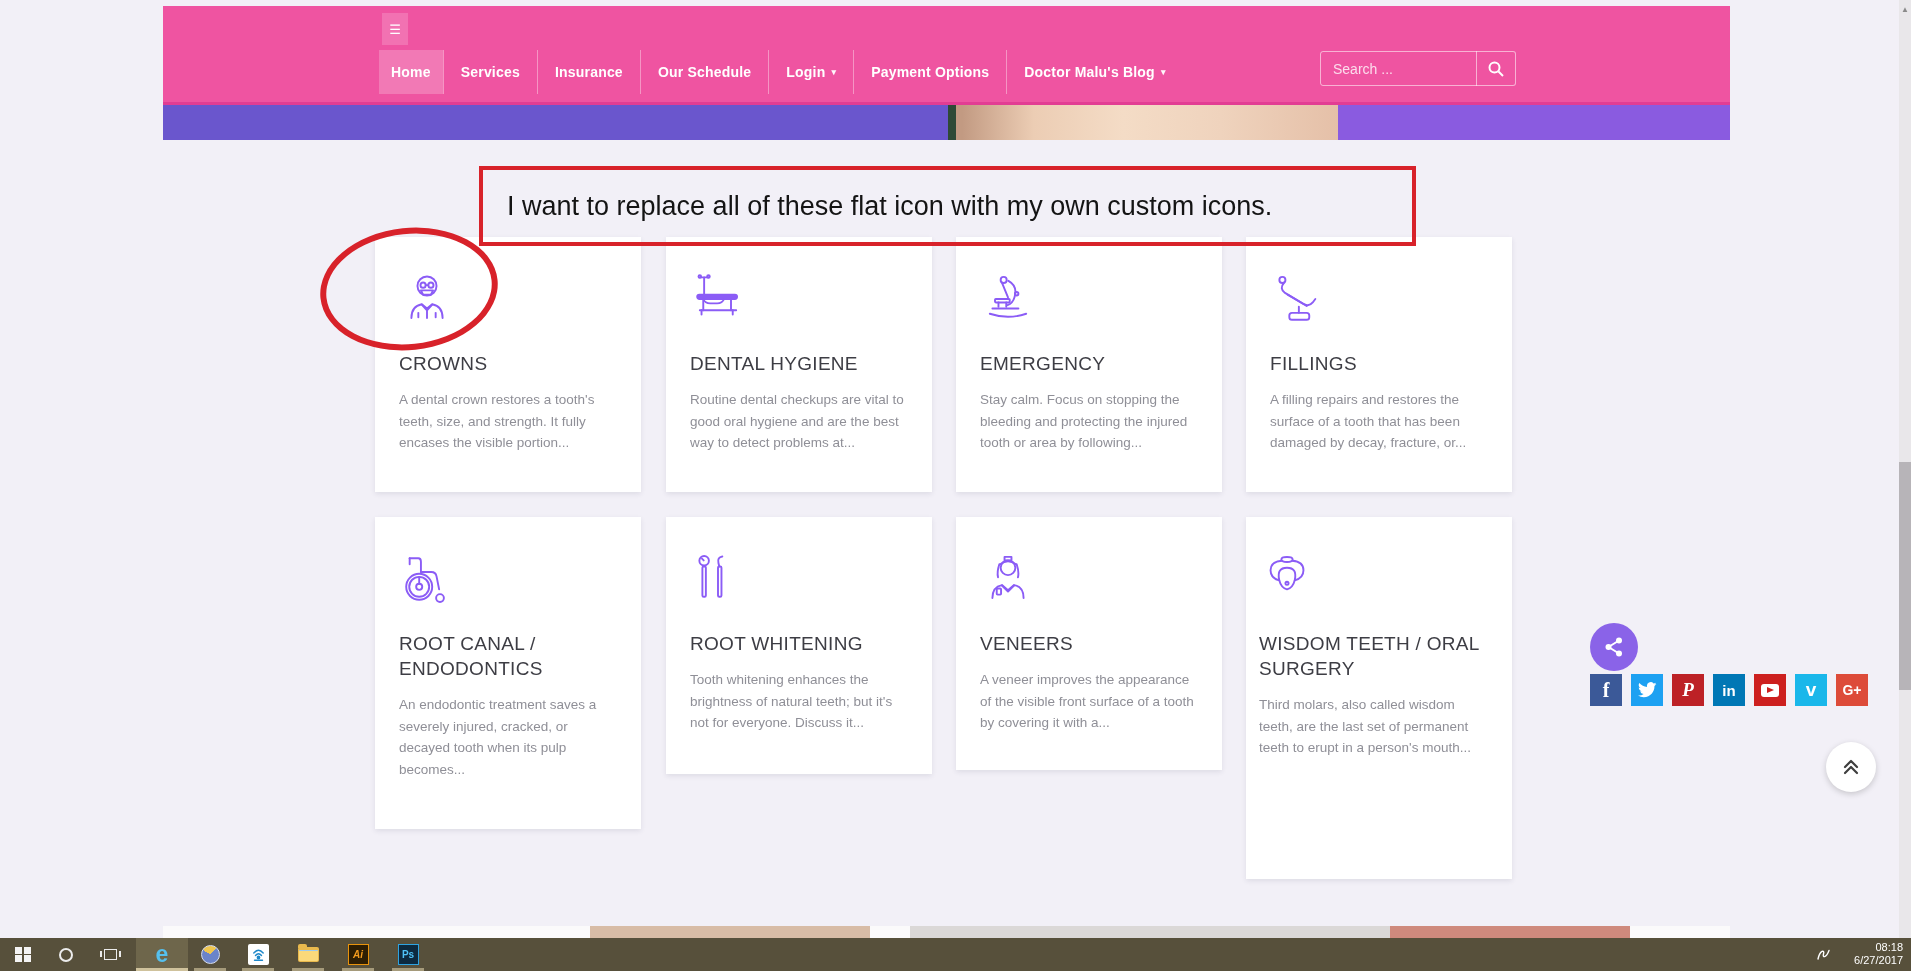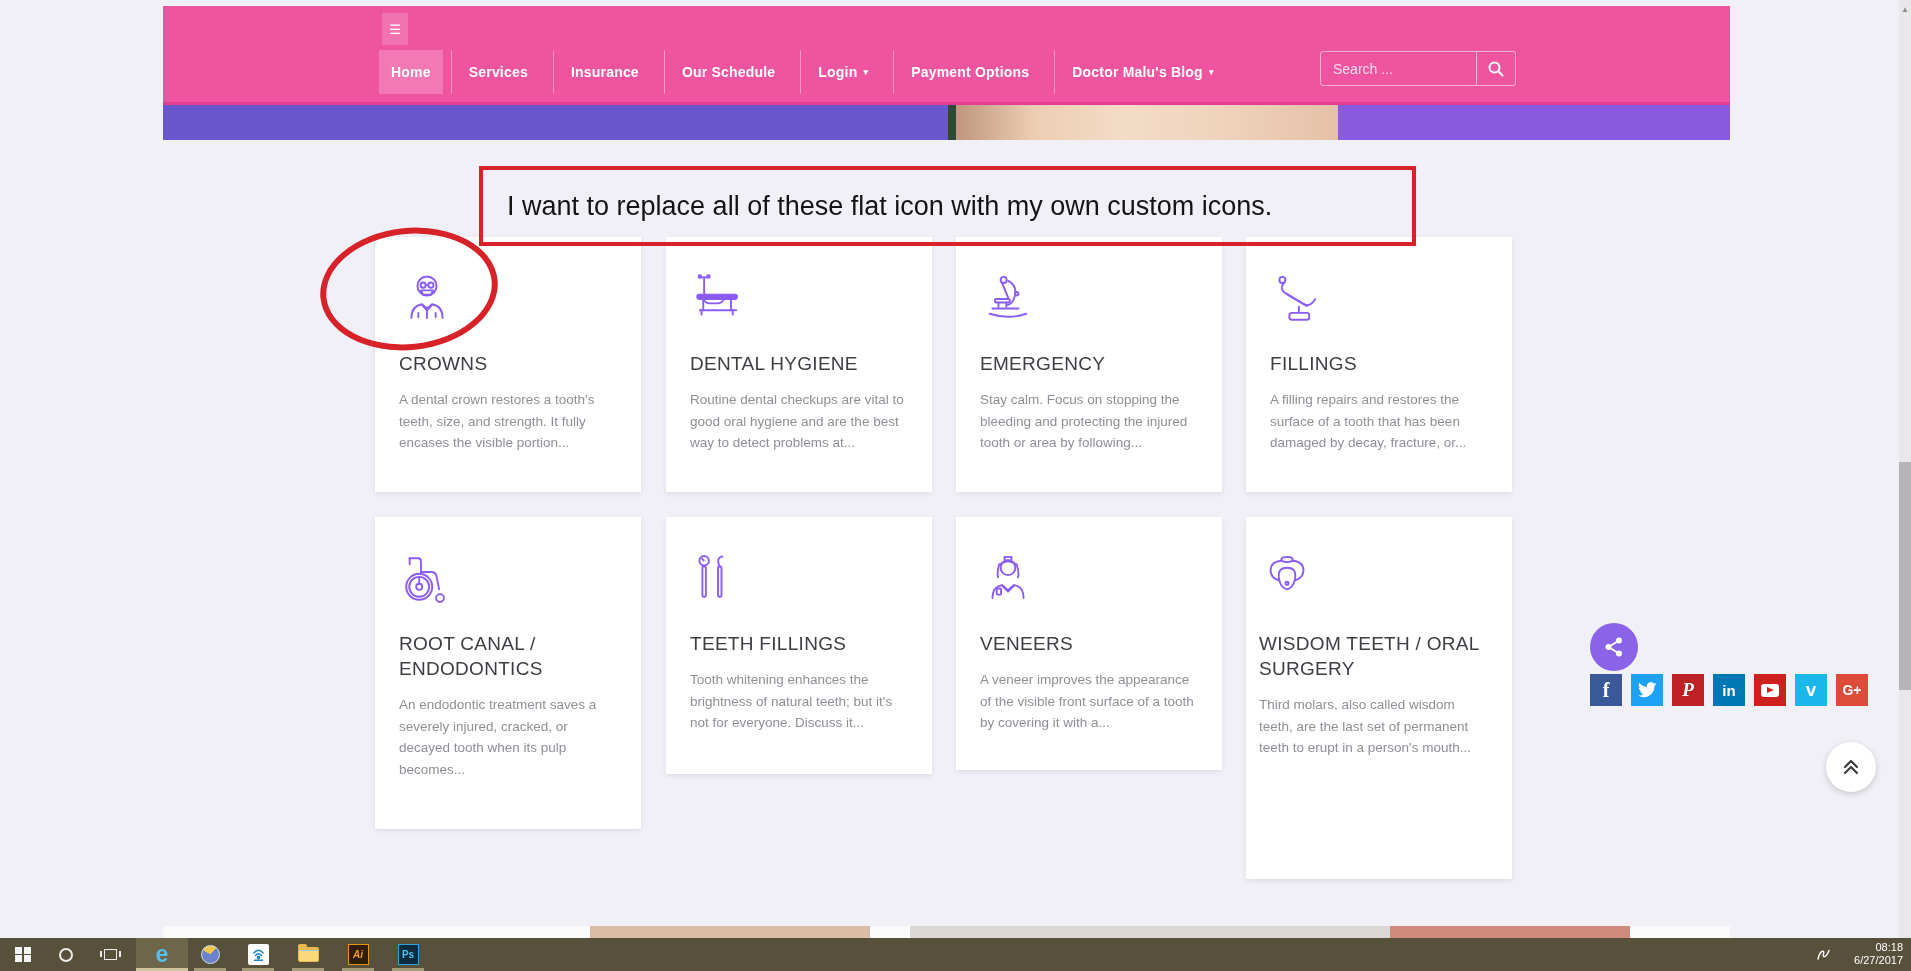--- a/index.html
+++ b/index.html
@@ -8,21 +8,21 @@
 
   
   .topbar { position:absolute; left:163px; top:6px; width:1567px; height:99px;
             background:#ef54a1; border-bottom:3px solid #e23d93; }
   .hamburger { position:absolute; left:219px; top:7px; width:26px; height:32px;
                background:rgba(255,255,255,.18); color:#fff; font-size:13px;
                display:flex; align-items:center; justify-content:center; cursor:pointer; }
   .mainnav { position:absolute; left:216px; top:44px; height:44px; display:flex; align-items:stretch; }
   .mainnav .nav-item { display:flex; align-items:center; padding:0 17px; color:#fff;
                        font-size:14px; font-weight:bold; letter-spacing:.2px; cursor:pointer; white-space:nowrap; }
-  .mainnav .nav-item + .nav-item { border-left:1px solid rgba(255,255,255,.38);margin-left:8px; }
+  .mainnav .nav-item + .nav-item { border-left:1px solid rgba(255,255,255,.38); }
   .mainnav .nav-item.active { background:rgba(255,255,255,.22); padding:0 12px; }
   .mainnav .caret { font-size:9px; margin-left:6px; opacity:.95; }
   .searchbox { position:absolute; left:1157px; top:45px; width:157px; height:35px;
                background:transparent; border:1px solid rgba(255,255,255,.55); border-radius:3px 0 0 3px;
                color:#fff; font-size:14px; padding:0 12px; outline:none; }
   .searchbox::placeholder { color:rgba(255,255,255,.8); }
   .searchbtn { position:absolute; left:1313px; top:45px; width:40px; height:35px;
                background:transparent; border:1px solid rgba(255,255,255,.55); border-left:none;
                border-radius:0 3px 3px 0; display:flex; align-items:center; justify-content:center; cursor:pointer; }
 
@@ -271,21 +271,21 @@
 <div class="card" id="card-5">
   <div class="icn">
     <svg viewBox="0 0 60 60">
         <circle cx="14" cy="9" r="5.5"></circle>
         <path d="M11.5 6.5 l2 2"></path>
         <rect x="12" y="15.5" width="4" height="35" rx="1.5"></rect>
         <path d="M35 4 q-6 1 -4.5 7.5 l1 4"></path>
         <rect x="30" y="15.5" width="4" height="35" rx="1.5"></rect>
       </svg>
   </div>
-  <h3>TEETH FILLINGS</h3>
+  <h3>ROOT WHITENING</h3>
   <p>Tooth whitening enhances the brightness of natural teeth; but it's not for everyone. Discuss it...</p>
 </div>
 
 <div class="card" id="card-6">
   <div class="icn">
     <svg viewBox="0 0 60 60">
         <path d="M26 8.5 h8 v-4 h-8 z"></path>
         <path d="M21 13 q9 -7 18 0"></path>
         <path d="M20 13 q-3 9 -1.5 15"></path>
         <path d="M40 13 q3 9 1.5 15"></path>

